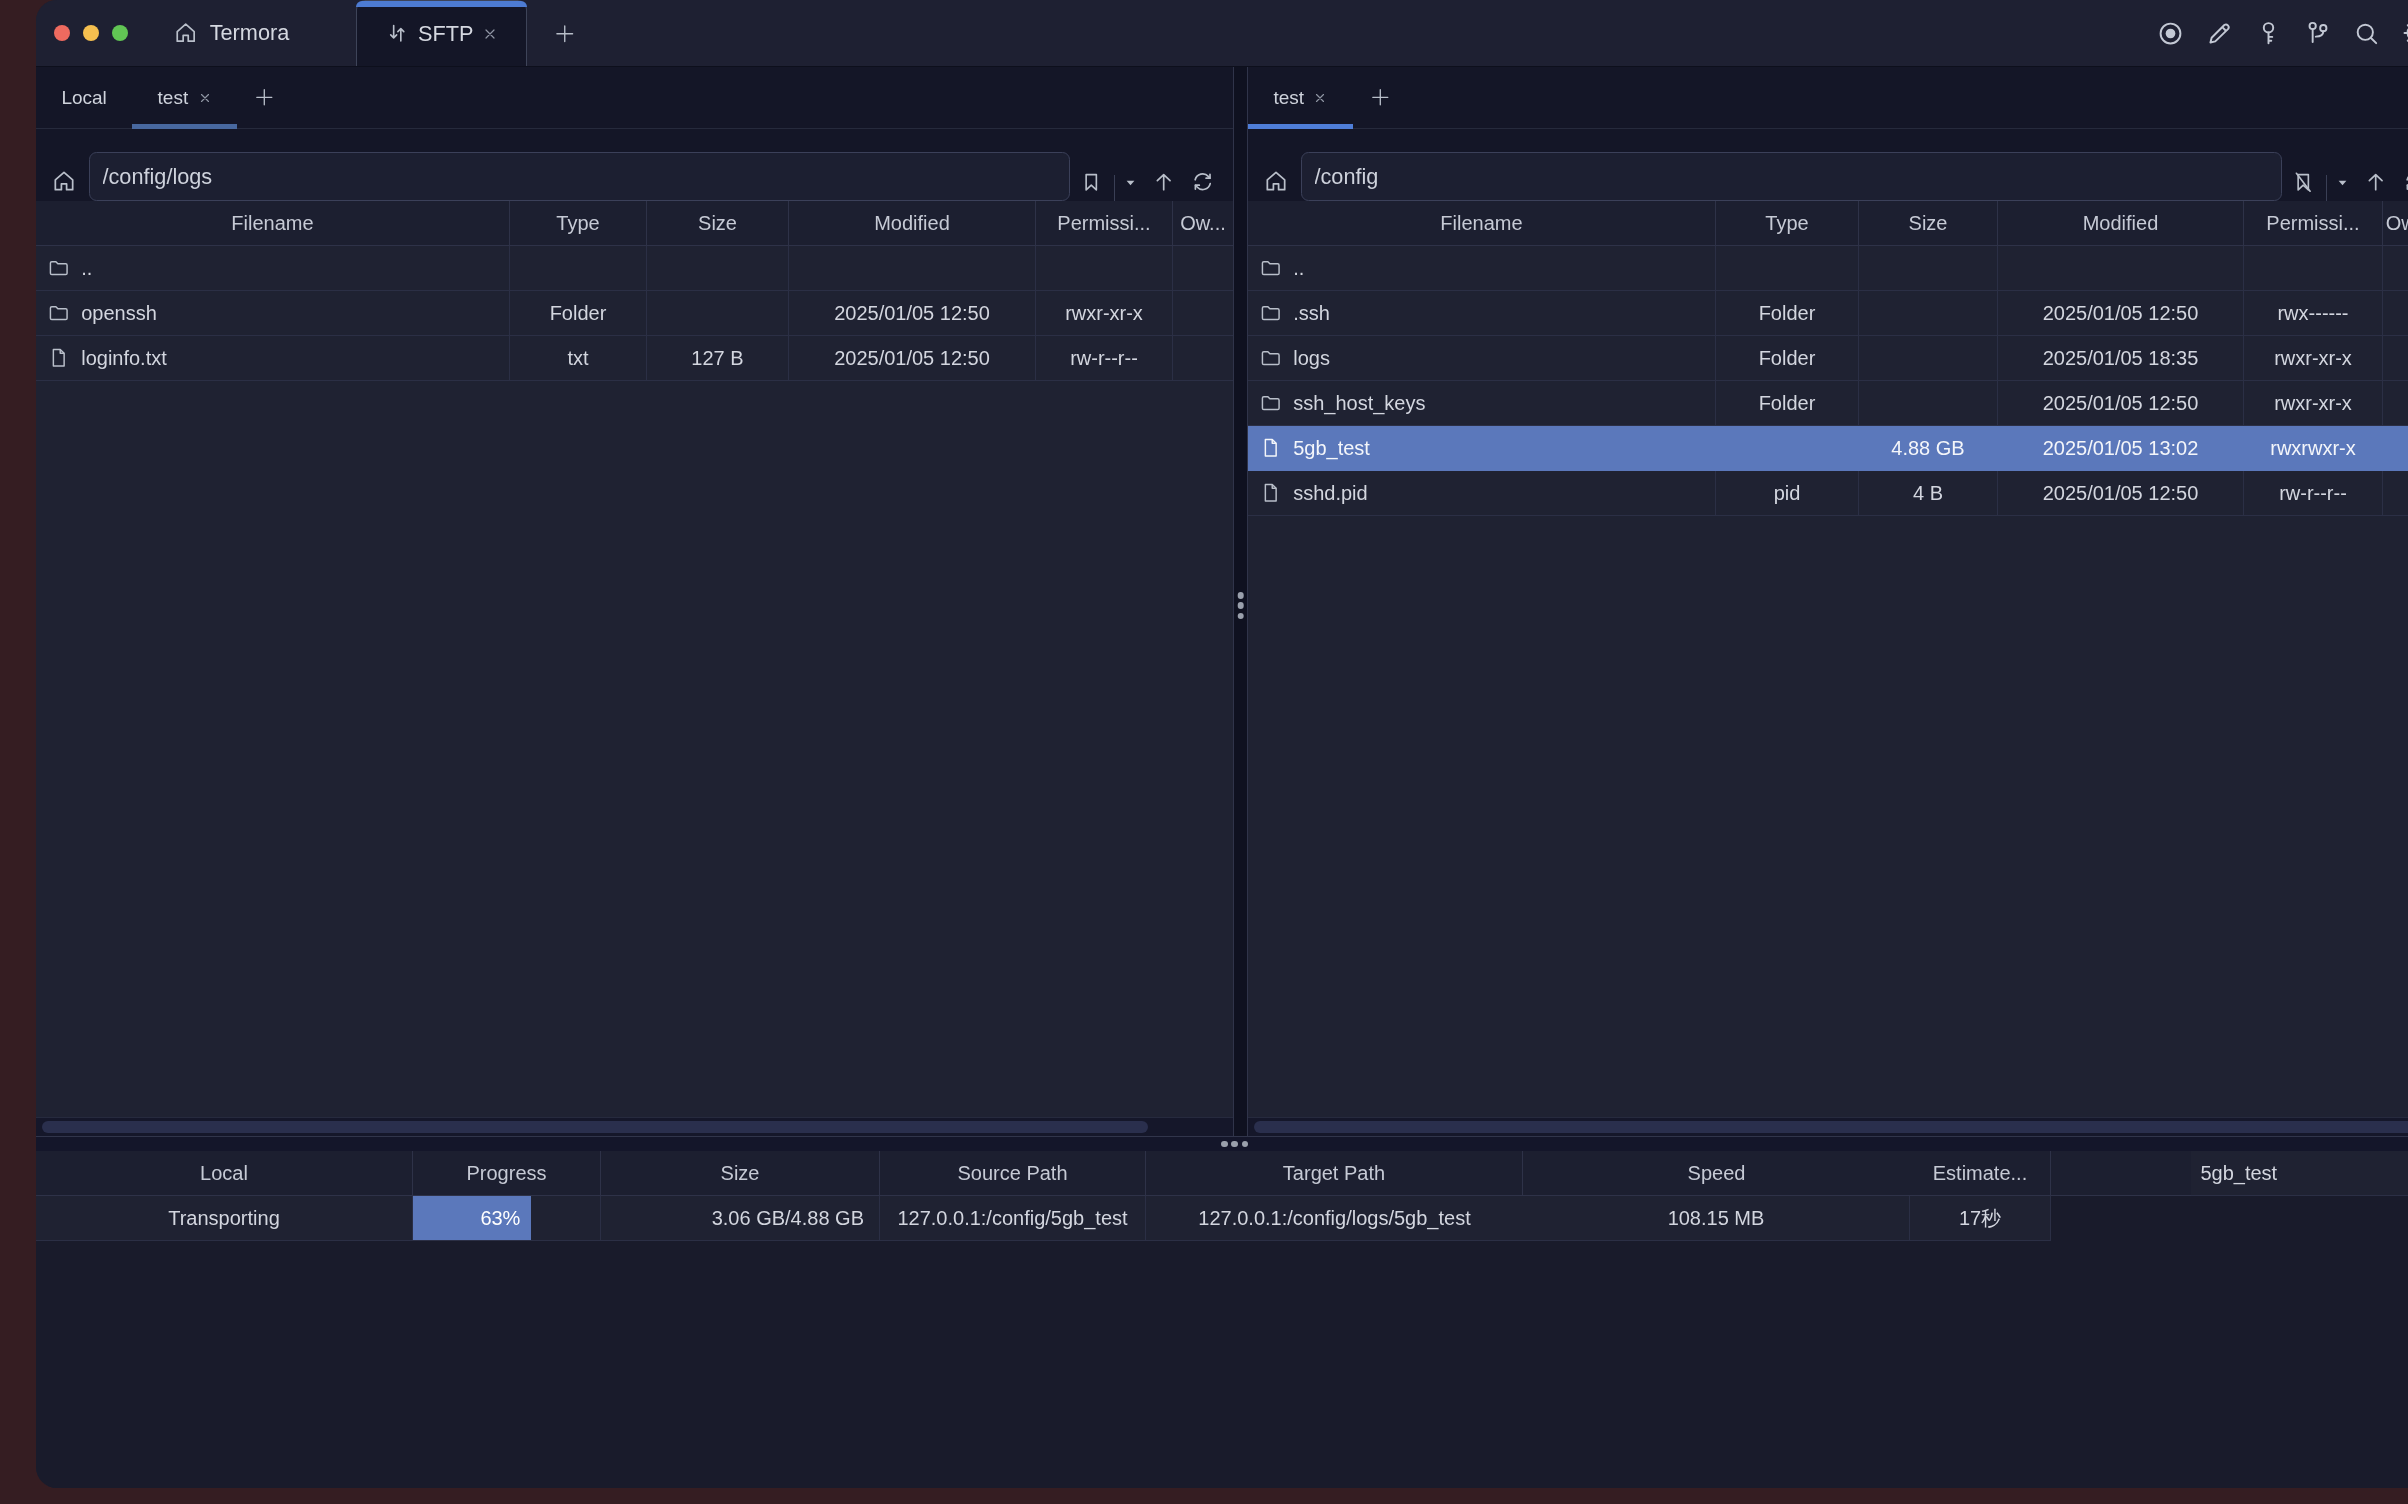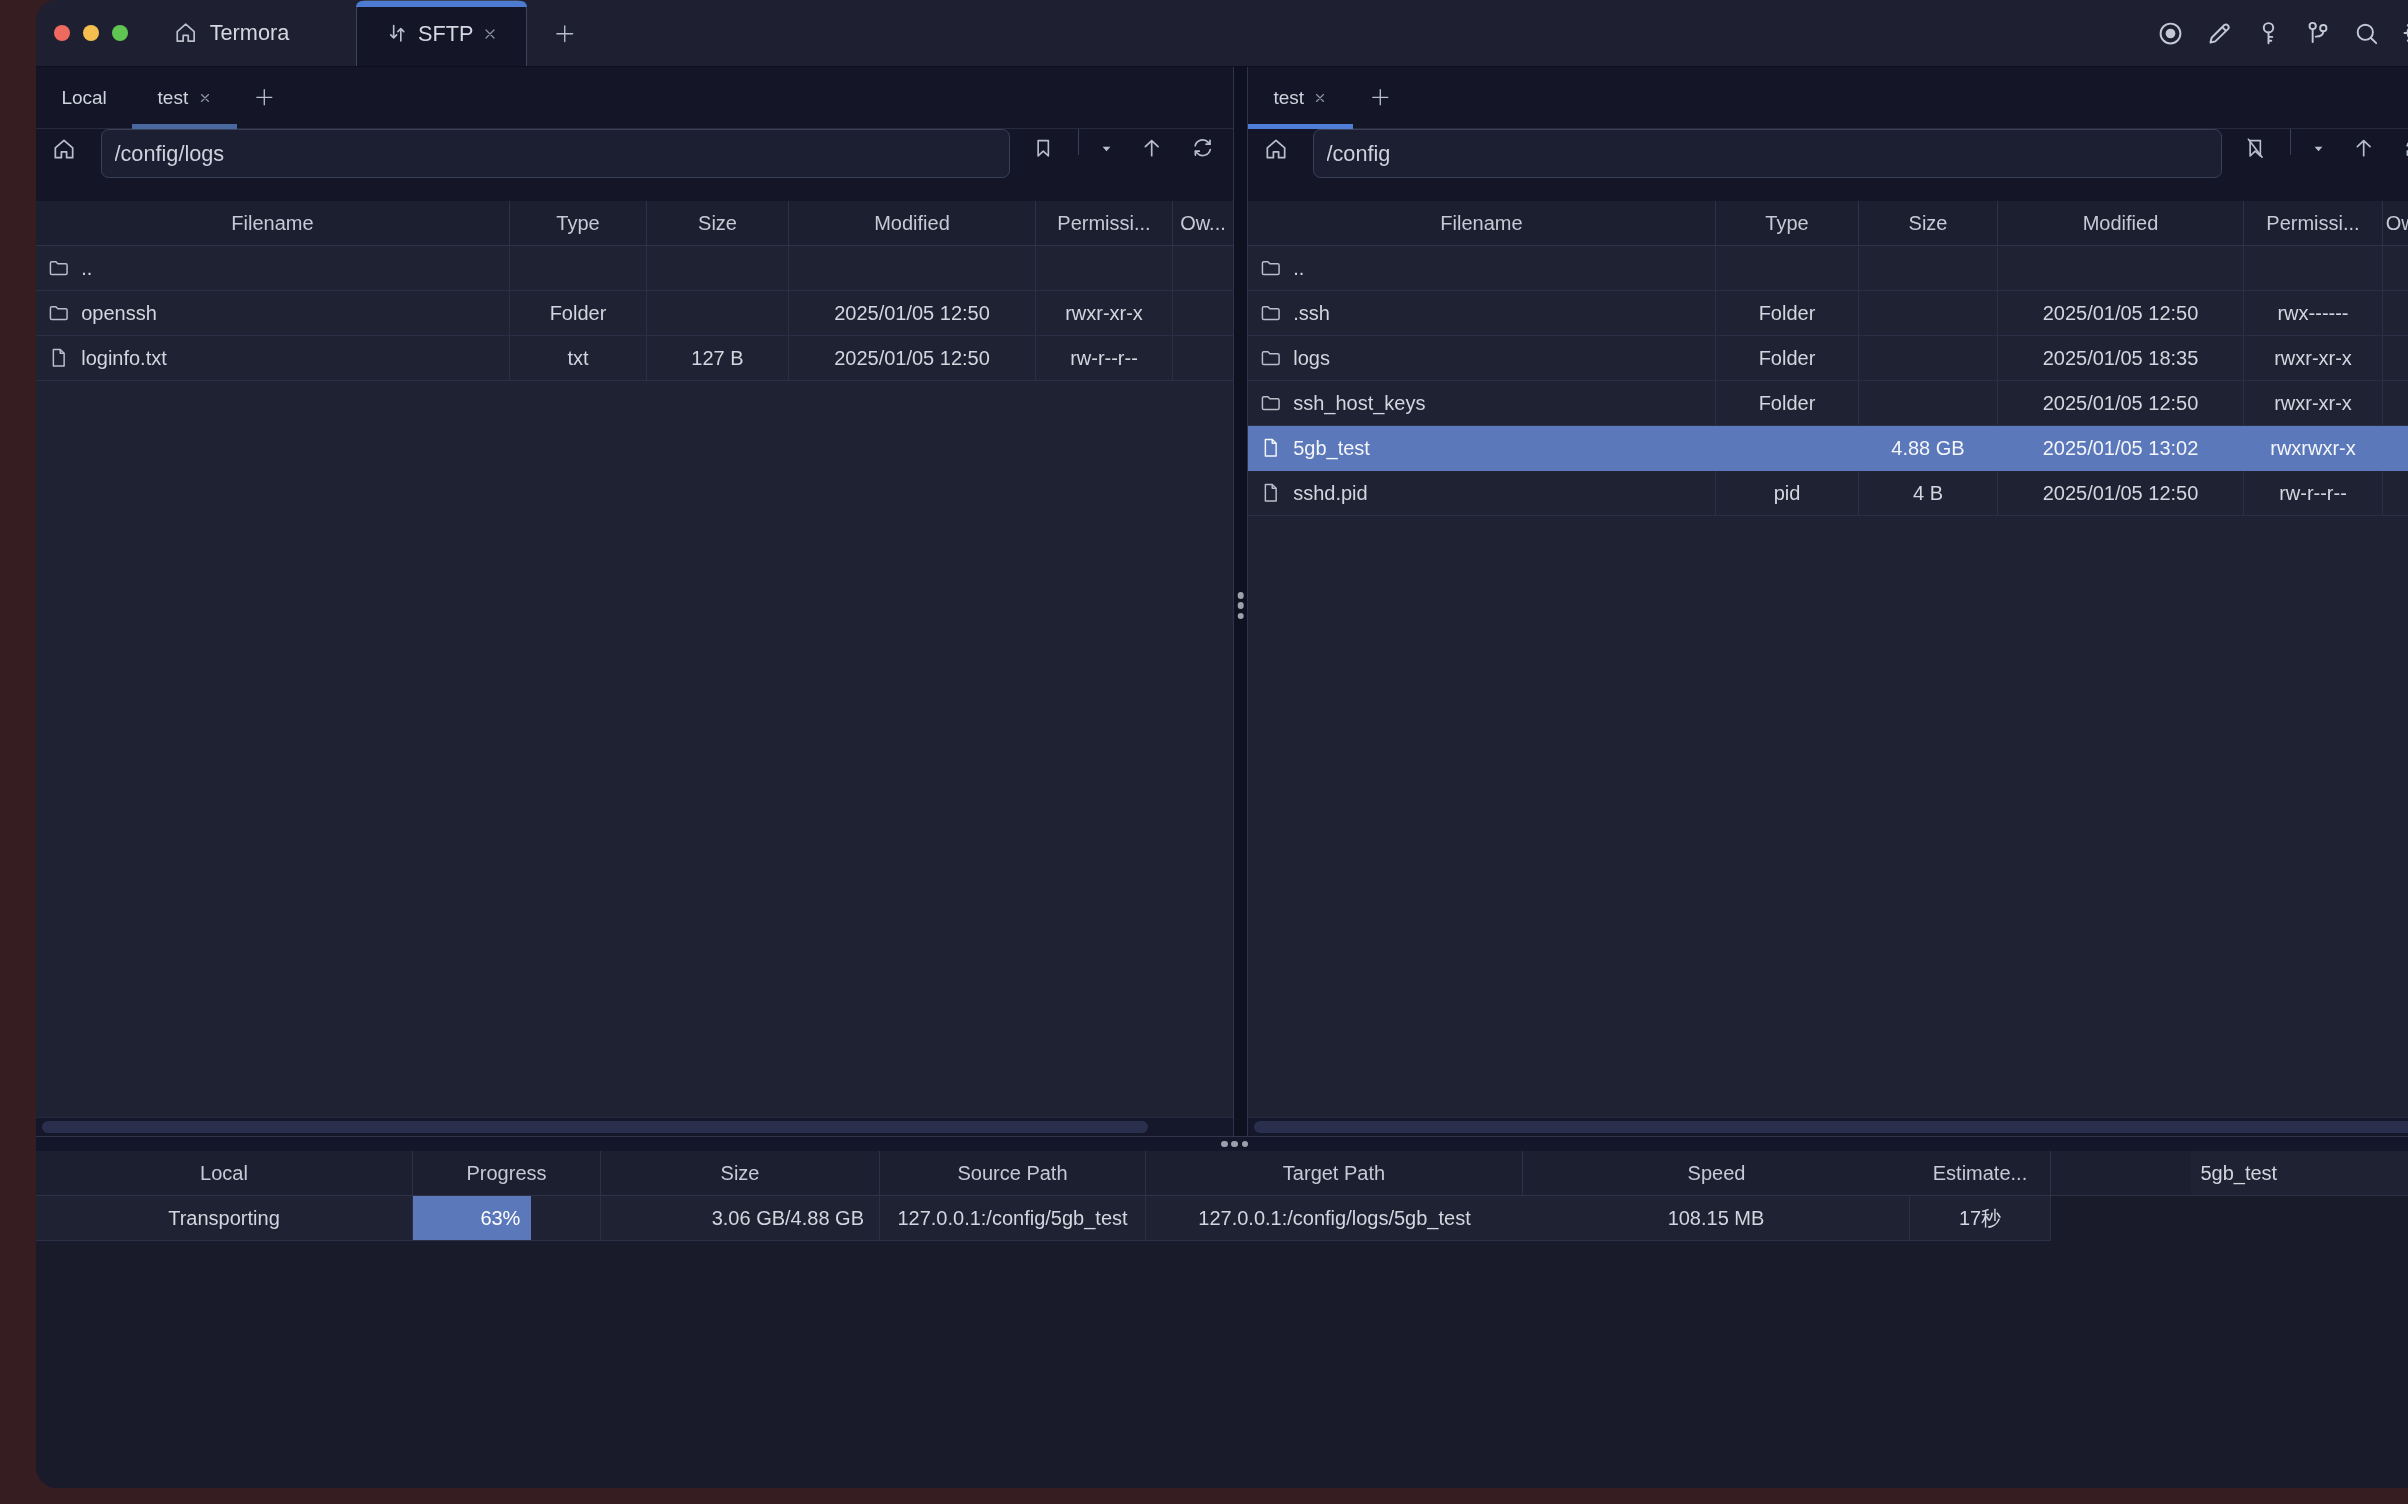--- a/index.html
+++ b/index.html
@@ -42,22 +42,22 @@
   .vdots{position:absolute;left:50%;top:525px;transform:translateX(-50%);display:flex;flex-direction:column;gap:3.8px;}
   .dot{width:6.6px;height:6.6px;border-radius:50%;background:#9aa0ac;}
 
   .pane-tabs{height:62px;flex:0 0 62px;background:var(--darkbg);border-bottom:0.9px solid #262a3c;
              display:flex;align-items:center;box-sizing:border-box;}
   .ptab{height:100%;display:flex;align-items:center;gap:9.4px;padding:0 25.4px;font-size:19px;color:#cfd3dc;position:relative;}
   .ptab.active::after{content:'';position:absolute;left:0;right:0;bottom:-0.9px;height:4.7px;background:var(--uu);}
   .pane.right .ptab.active::after{background:var(--uf);}
   .ptab-plus{width:43px;height:43px;margin-left:5.6px;}
 
-  .pathrow{height:72px;flex:0 0 72px;background:var(--darkbg);display:flex;align-items:flex-start;
-           padding:0 13px 0 7.5px;gap:17px;box-sizing:border-box;}
+  .pathrow{height:72px;flex:0 0 72px;background:var(--darkbg);display:flex;align-items:flex-end;
+           padding:0 13px 0 7.5px;gap:5px;box-sizing:border-box;}
   .homebtn{width:40px;height:40px;flex:0 0 40px;}
   .pathinput{flex:1;height:49px;background:#1c1f31;border:1.4px solid #3b4059;border-radius:7.5px;
              color:#ced2dc;font-size:21.7px;font-family:"Liberation Sans",sans-serif;padding:0 13px;outline:none;
              box-sizing:border-box;min-width:0;}
   .ptool{width:34px;height:38px;flex:0 0 34px;}
   .ptool.narrow{width:22.6px;flex:0 0 22.6px;}
   .vsep{width:0.9px;height:26px;background:#3a3f55;flex:0 0 0.9px;}
 
   .pane-content{flex:1;position:relative;overflow:hidden;background:var(--rowbg);}
   .right-gutter{position:absolute;right:0;top:0;bottom:0;width:11.3px;background:#1a1c2c;}

